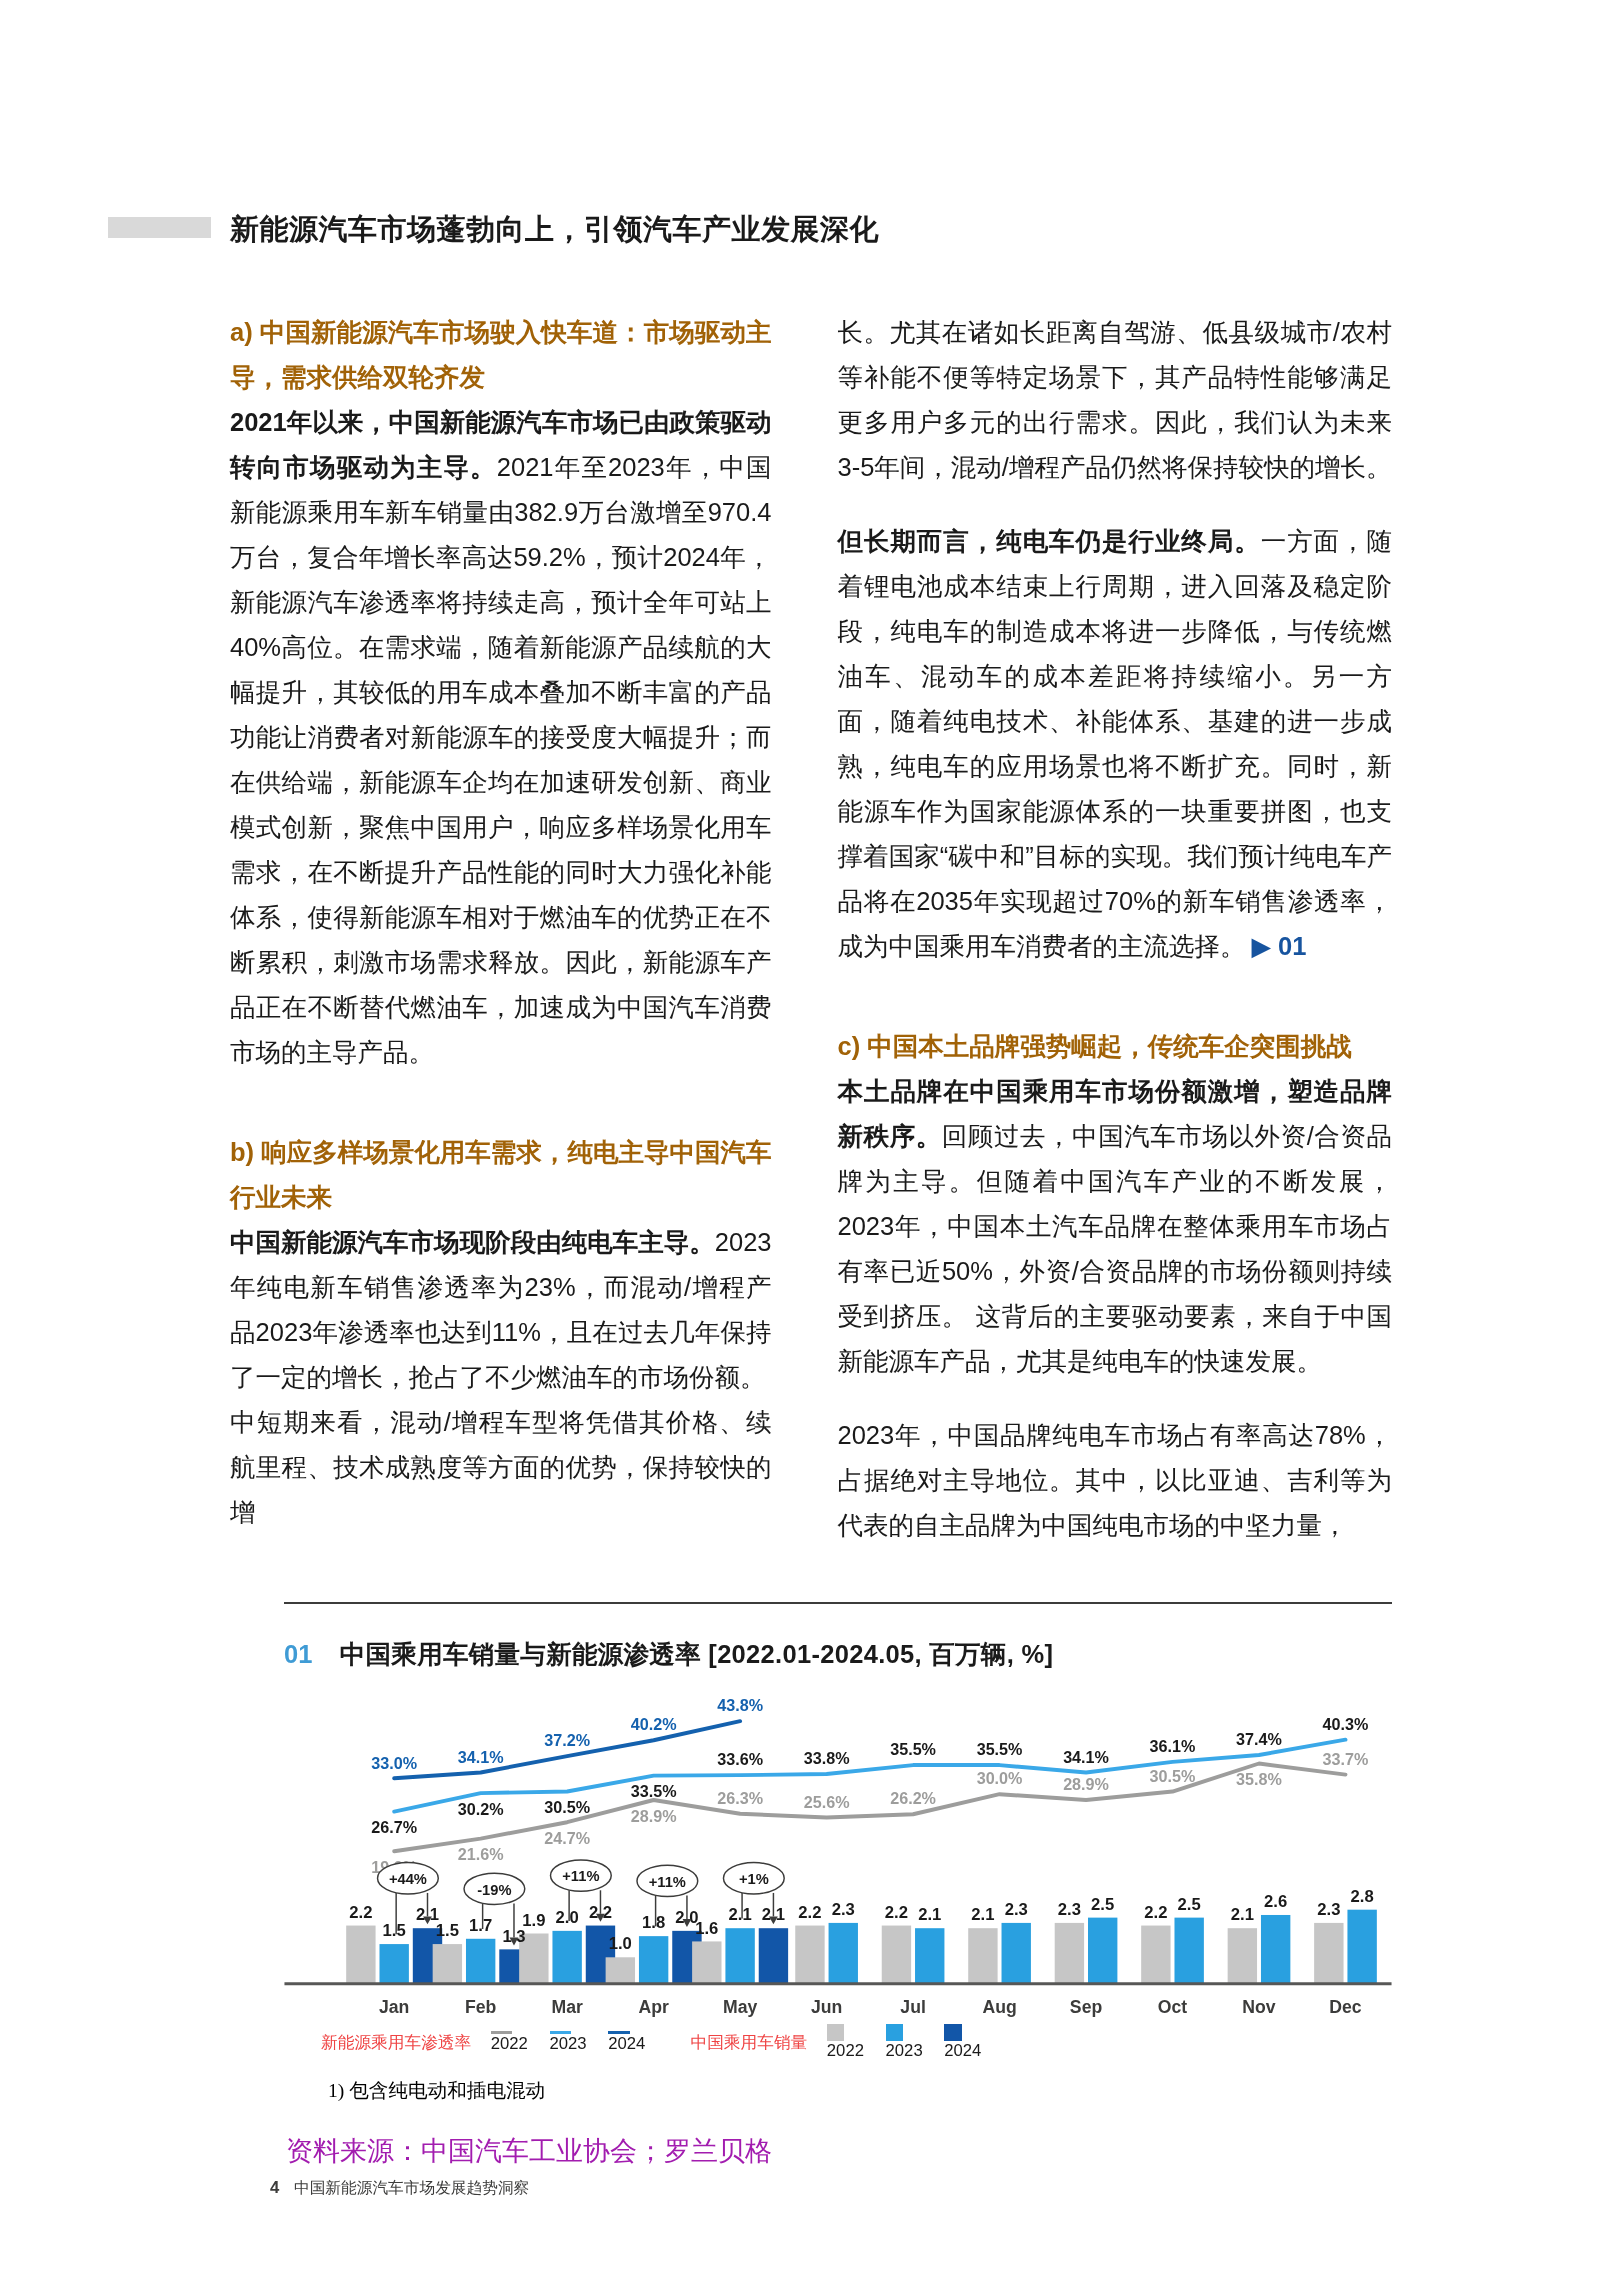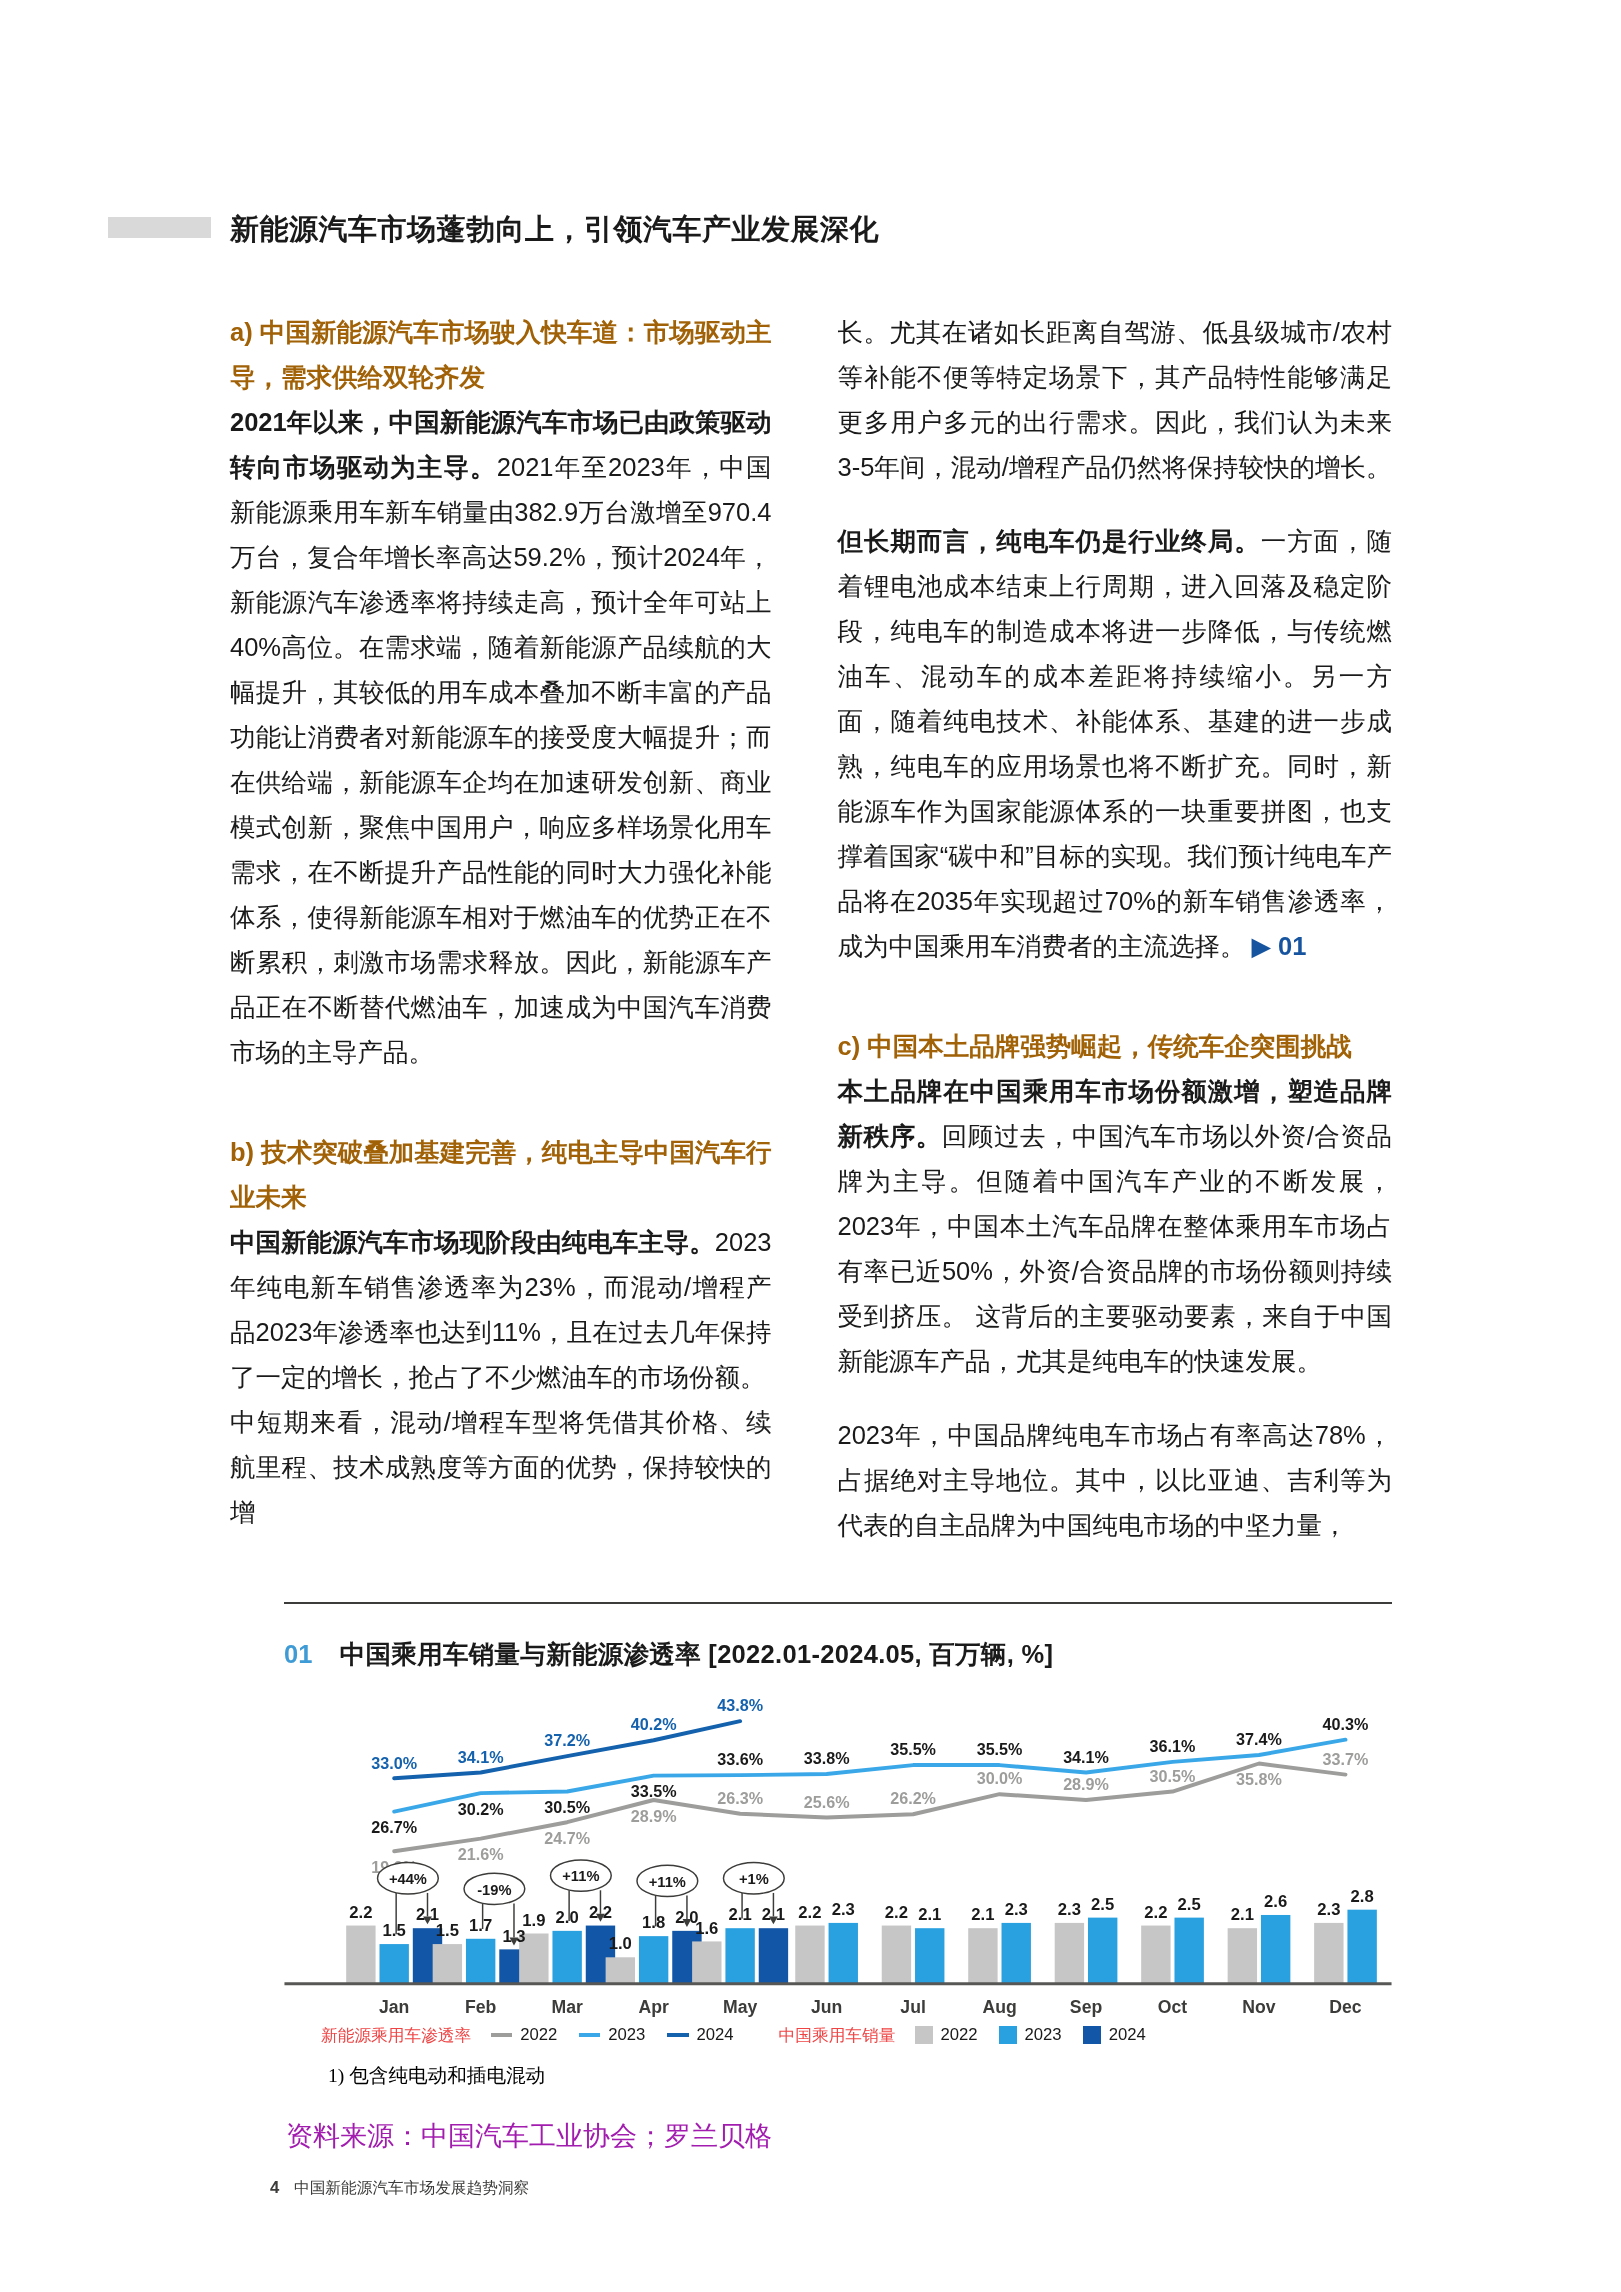--- a/index.html
+++ b/index.html
@@ -23,41 +23,41 @@
 
   .figure { position:absolute; left:284px; top:1602px; width:1108px; border-top:2px solid #3c3c3b; }
   .fig-title-row { display:flex; align-items:baseline; padding-top:33px; }
   .fig-num { color:#3f9bd5; font-size:25.5px; font-weight:bold; margin-right:27.4px; }
   .fig-title { font-size:25.5px; font-weight:bold; letter-spacing:0.3px; }
   svg.chart { display:block; margin-top:9.8px; }
 
   .legend { display:flex; align-items:center; margin:3.9px 0 0 37px; font-size:16.7px; color:#1a1a1a; white-space:nowrap; }
   .legend .grp { color:#ef4444; margin-right:19.6px; }
   .legend .grp.second { margin-left:23.5px; }
-  .lg-item { display:flex; align-items:center; margin-right:21.6px; }
+  .lg-item { display:flex; margin-right:21.6px;flex-direction:column; }
   .lg-item .dash { width:21.6px; height:3.9px; margin-right:7.8px; }
   .lg-item .sq { width:17.6px; height:17.6px; margin-right:7.8px; }
 
   .footnote { color:#000000; font-size:19.6px; margin:15.7px 0 0 44px;font-family:Liberation Serif, serif; }
   .source { font-size:27px; color:#a21caf; margin:29px 0 0 2px; }
 
   .footer { position:absolute; left:270px; top:2178px; display:flex; align-items:baseline; font-size:15.7px; color:#3c3c3b; }
   .footer .pg { font-weight:bold; font-size:16.7px; margin-right:14.7px; }
 </style>
 </head>
 <body>
 
 <div class="gray-bar"></div>
 <div class="main-title">新能源汽车市场蓬勃向上，引领汽车产业发展深化</div>
 
 <div class="columns">
   <div class="col col-left">
     <p class="sec-heading">a) 中国新能源汽车市场驶入快车道：市场驱动主导，需求供给双轮齐发</p>
     <p><span class="lead">2021年以来，中国新能源汽车市场已由政策驱动转向市场驱动为主导。</span><span>2021年至2023年，中国新能源乘用车新车销量由382.9万台激增至970.4万台，复合年增长率高达59.2%，预计2024年，新能源汽车渗透率将持续走高，预计全年可站上40%高位。在需求端，随着新能源产品续航的大幅提升，其较低的用车成本叠加不断丰富的产品功能让消费者对新能源车的接受度大幅提升；而在供给端，新能源车企均在加速研发创新、商业模式创新，聚焦中国用户，响应多样场景化用车需求，在不断提升产品性能的同时大力强化补能体系，使得新能源车相对于燃油车的优势正在不断累积，刺激市场需求释放。因此，新能源车产品正在不断替代燃油车，加速成为中国汽车消费市场的主导产品。</span></p>
-    <p class="sec-heading later">b) 技术突破叠加基建完善，纯电主导中国汽车行业未来</p>
+    <p class="sec-heading later">b) 响应多样场景化用车需求，纯电主导中国汽车行业未来</p>
     <p><span class="lead">中国新能源汽车市场现阶段由纯电车主导。</span><span>2023年纯电新车销售渗透率为23%，而混动/增程产品2023年渗透率也达到11%，且在过去几年保持了一定的增长，抢占了不少燃油车的市场份额。</span></p>
     <p>中短期来看，混动/增程车型将凭借其价格、续航里程、技术成熟度等方面的优势，保持较快的增</p>
   </div>
   <div class="col col-right">
     <p>长。尤其在诸如长距离自驾游、低县级城市/农村等补能不便等特定场景下，其产品特性能够满足更多用户多元的出行需求。因此，我们认为未来3-5年间，混动/增程产品仍然将保持较快的增长。</p>
     <p class="para"><span class="lead">但长期而言，纯电车仍是行业终局。</span><span>一方面，随着锂电池成本结束上行周期，进入回落及稳定阶段，纯电车的制造成本将进一步降低，与传统燃油车、混动车的成本差距将持续缩小。另一方面，随着纯电技术、补能体系、基建的进一步成熟，纯电车的应用场景也将不断扩充。同时，新能源车作为国家能源体系的一块重要拼图，也支撑着国家“碳中和”目标的实现。我们预计纯电车产品将在2035年实现超过70%的新车销售渗透率，成为中国乘用车消费者的主流选择。</span><span class="fig-ref">▶ 01</span></p>
     <p class="sec-heading later">c) 中国本土品牌强势崛起，传统车企突围挑战</p>
     <p><span class="lead">本土品牌在中国乘用车市场份额激增，塑造品牌新秩序。</span><span>回顾过去，中国汽车市场以外资/合资品牌为主导。但随着中国汽车产业的不断发展，2023年，中国本土汽车品牌在整体乘用车市场占有率已近50%，外资/合资品牌的市场份额则持续受到挤压。 这背后的主要驱动要素，来自于中国新能源车产品，尤其是纯电车的快速发展。</span></p>
     <p class="para">2023年，中国品牌纯电车市场占有率高达78%，占据绝对主导地位。其中，以比亚迪、吉利等为代表的自主品牌为中国纯电市场的中坚力量，</p>
   </div>

